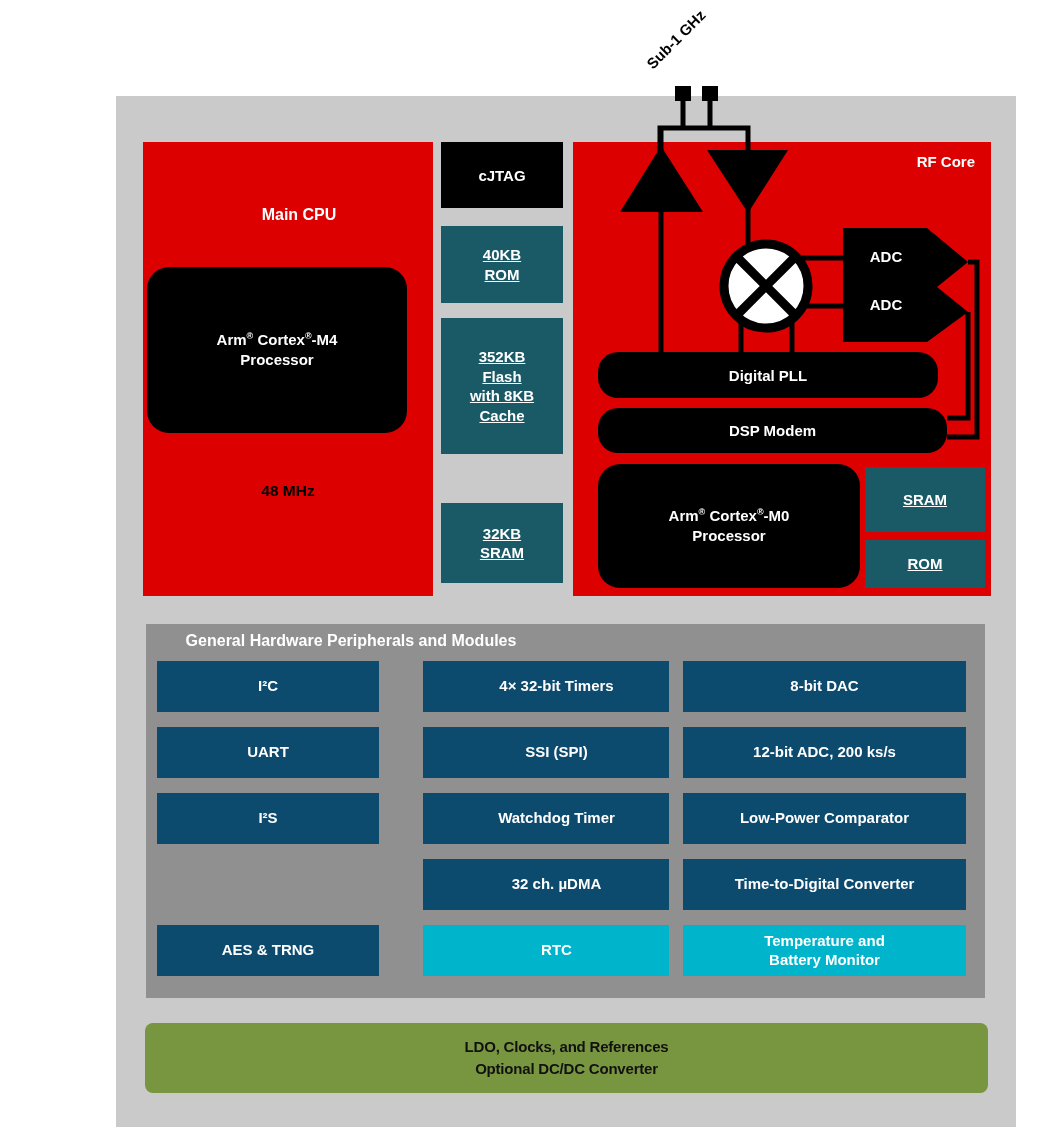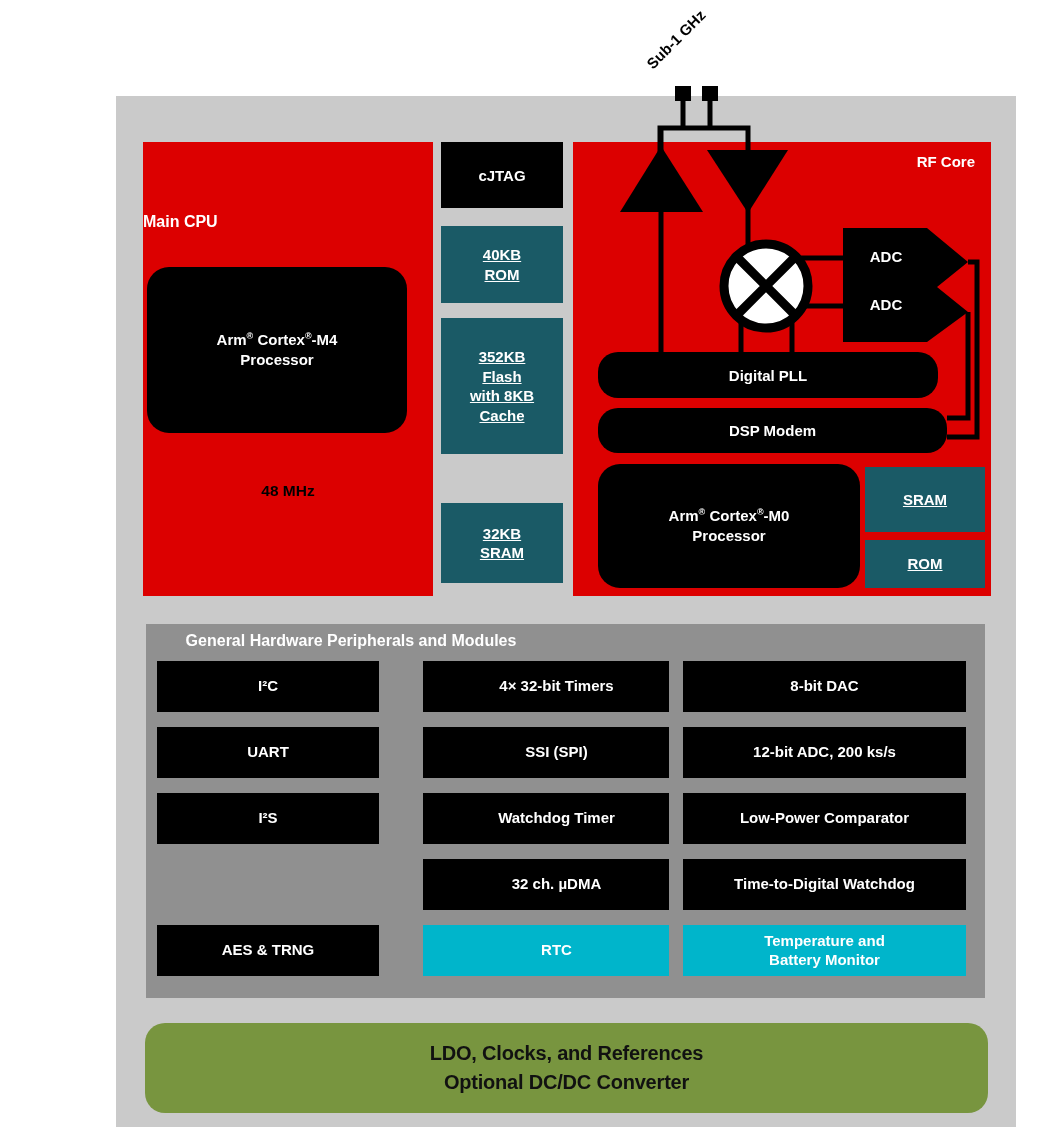--- a/index.html
+++ b/index.html
@@ -7,21 +7,21 @@
     position:relative;width:1061px;height:1143px;background:#ffffff;overflow:hidden;
     font-family:"Liberation Sans","DejaVu Sans",sans-serif;
   }
   .abs{position:absolute;}
   #panel{left:116px;top:96px;width:900px;height:1031px;background:#CACACA;}
   
   .redbox{background:#DC0000;}
   #main-cpu{left:143px;top:142px;width:290px;height:454px;}
   #rf-core{left:573px;top:142px;width:418px;height:454px;}
   .core-title{color:#ffffff;font-weight:bold;font-size:16px;}
-  #main-cpu-title{left:0;top:64px;width:312px;text-align:left;margin-top:7px;}
+  #main-cpu-title{left:0;top:64px;width:312px;text-align:center;}
   #rf-core-title{right:16px;top:11px;text-align:right;}
   .blackblk{background:#000000;color:#ffffff;font-weight:bold;font-size:15px;
     display:flex;align-items:center;justify-content:center;text-align:center;}
   .rounded{border-radius:22px;}
   .rounded-sm{border-radius:20px;}
   #m4-box{left:4px;top:125px;width:260px;height:166px;line-height:1.35;}
   #m0-box{left:25px;top:322px;width:262px;height:124px;line-height:1.35;}
   sup{font-size:9px;}
   #freq{left:0;top:340px;width:290px;text-align:center;color:#000;font-weight:bold;font-size:15.5px;}
   
@@ -36,32 +36,32 @@
   #digital-pll{left:25px;top:210px;width:340px;height:46px;}
   #dsp-modem{left:25px;top:266px;width:349px;height:45px;}
   #rf-sram{left:292px;top:325px;width:120px;height:65px;}
   #rf-rom{left:292px;top:398px;width:120px;height:48px;}
   .adc-label{color:#fff;font-weight:bold;font-size:15px;width:80px;text-align:center;}
   #adc-top{left:846px;top:248px;}
   #adc-bottom{left:846px;top:296px;}
   
   #periph{left:146px;top:624px;width:839px;height:374px;background:#909090;}
   #periph-title{left:0;top:8px;width:410px;text-align:center;color:#fff;font-weight:bold;font-size:16px;}
-  .cell{position:absolute;background:#000000;color:#fff;font-weight:bold;font-size:15px;
+  .cell{position:absolute;background:#0c4a6e;color:#fff;font-weight:bold;font-size:15px;
     display:flex;align-items:center;justify-content:center;text-align:center;
     white-space:pre-line;line-height:1.25;height:51px;}
   .cell.cyan{background:#00B5CB;}
   .c1{left:11px;width:222px;}
   .c2{left:277px;width:225px;padding-left:21px;}
   .c3{left:537px;width:283px;}
   .r1{top:37px;}.r2{top:103px;}.r3{top:169px;}.r4{top:235px;}.r5{top:301px;}
   
-  #power{left:145px;top:1023px;width:843px;height:90px;background:#78953F;border-radius:20px;
+  #power{left:145px;top:1023px;width:843px;height:70px;background:#78953F;border-radius:8px;
     display:flex;flex-direction:column;align-items:center;justify-content:center;
-    color:#111111;font-weight:bold;font-size:20px;letter-spacing:-0.2px;line-height:1.45;}
+    color:#111111;font-weight:bold;font-size:15px;letter-spacing:-0.2px;line-height:1.45;}
   
   #antenna-label{left:655px;top:55px;color:#000;font-weight:bold;font-size:15px;
     transform:rotate(-45deg);transform-origin:0 100%;}
   #rf-art{left:0;top:0;width:1061px;height:1143px;pointer-events:none;}
 </style>
 </head>
 <body>
 
 <div id="canvas">
 
@@ -128,21 +128,21 @@
 
     <div class="cell c2 r1">4× 32-bit Timers</div>
     <div class="cell c2 r2">SSI (SPI)</div>
     <div class="cell c2 r3">Watchdog Timer</div>
     <div class="cell c2 r4">32 ch. µDMA</div>
     <div class="cell c2 r5 cyan">RTC</div>
 
     <div class="cell c3 r1">8-bit DAC</div>
     <div class="cell c3 r2">12-bit ADC, 200 ks/s</div>
     <div class="cell c3 r3">Low-Power Comparator</div>
-    <div class="cell c3 r4">Time-to-Digital Watchdog</div>
+    <div class="cell c3 r4">Time-to-Digital Converter</div>
     <div class="cell c3 r5 cyan">Temperature and
 Battery Monitor</div>
   </div>
 
   <div id="power" class="abs">
     <div>LDO, Clocks, and References</div>
     <div>Optional DC/DC Converter</div>
   </div>
 
 </div>

